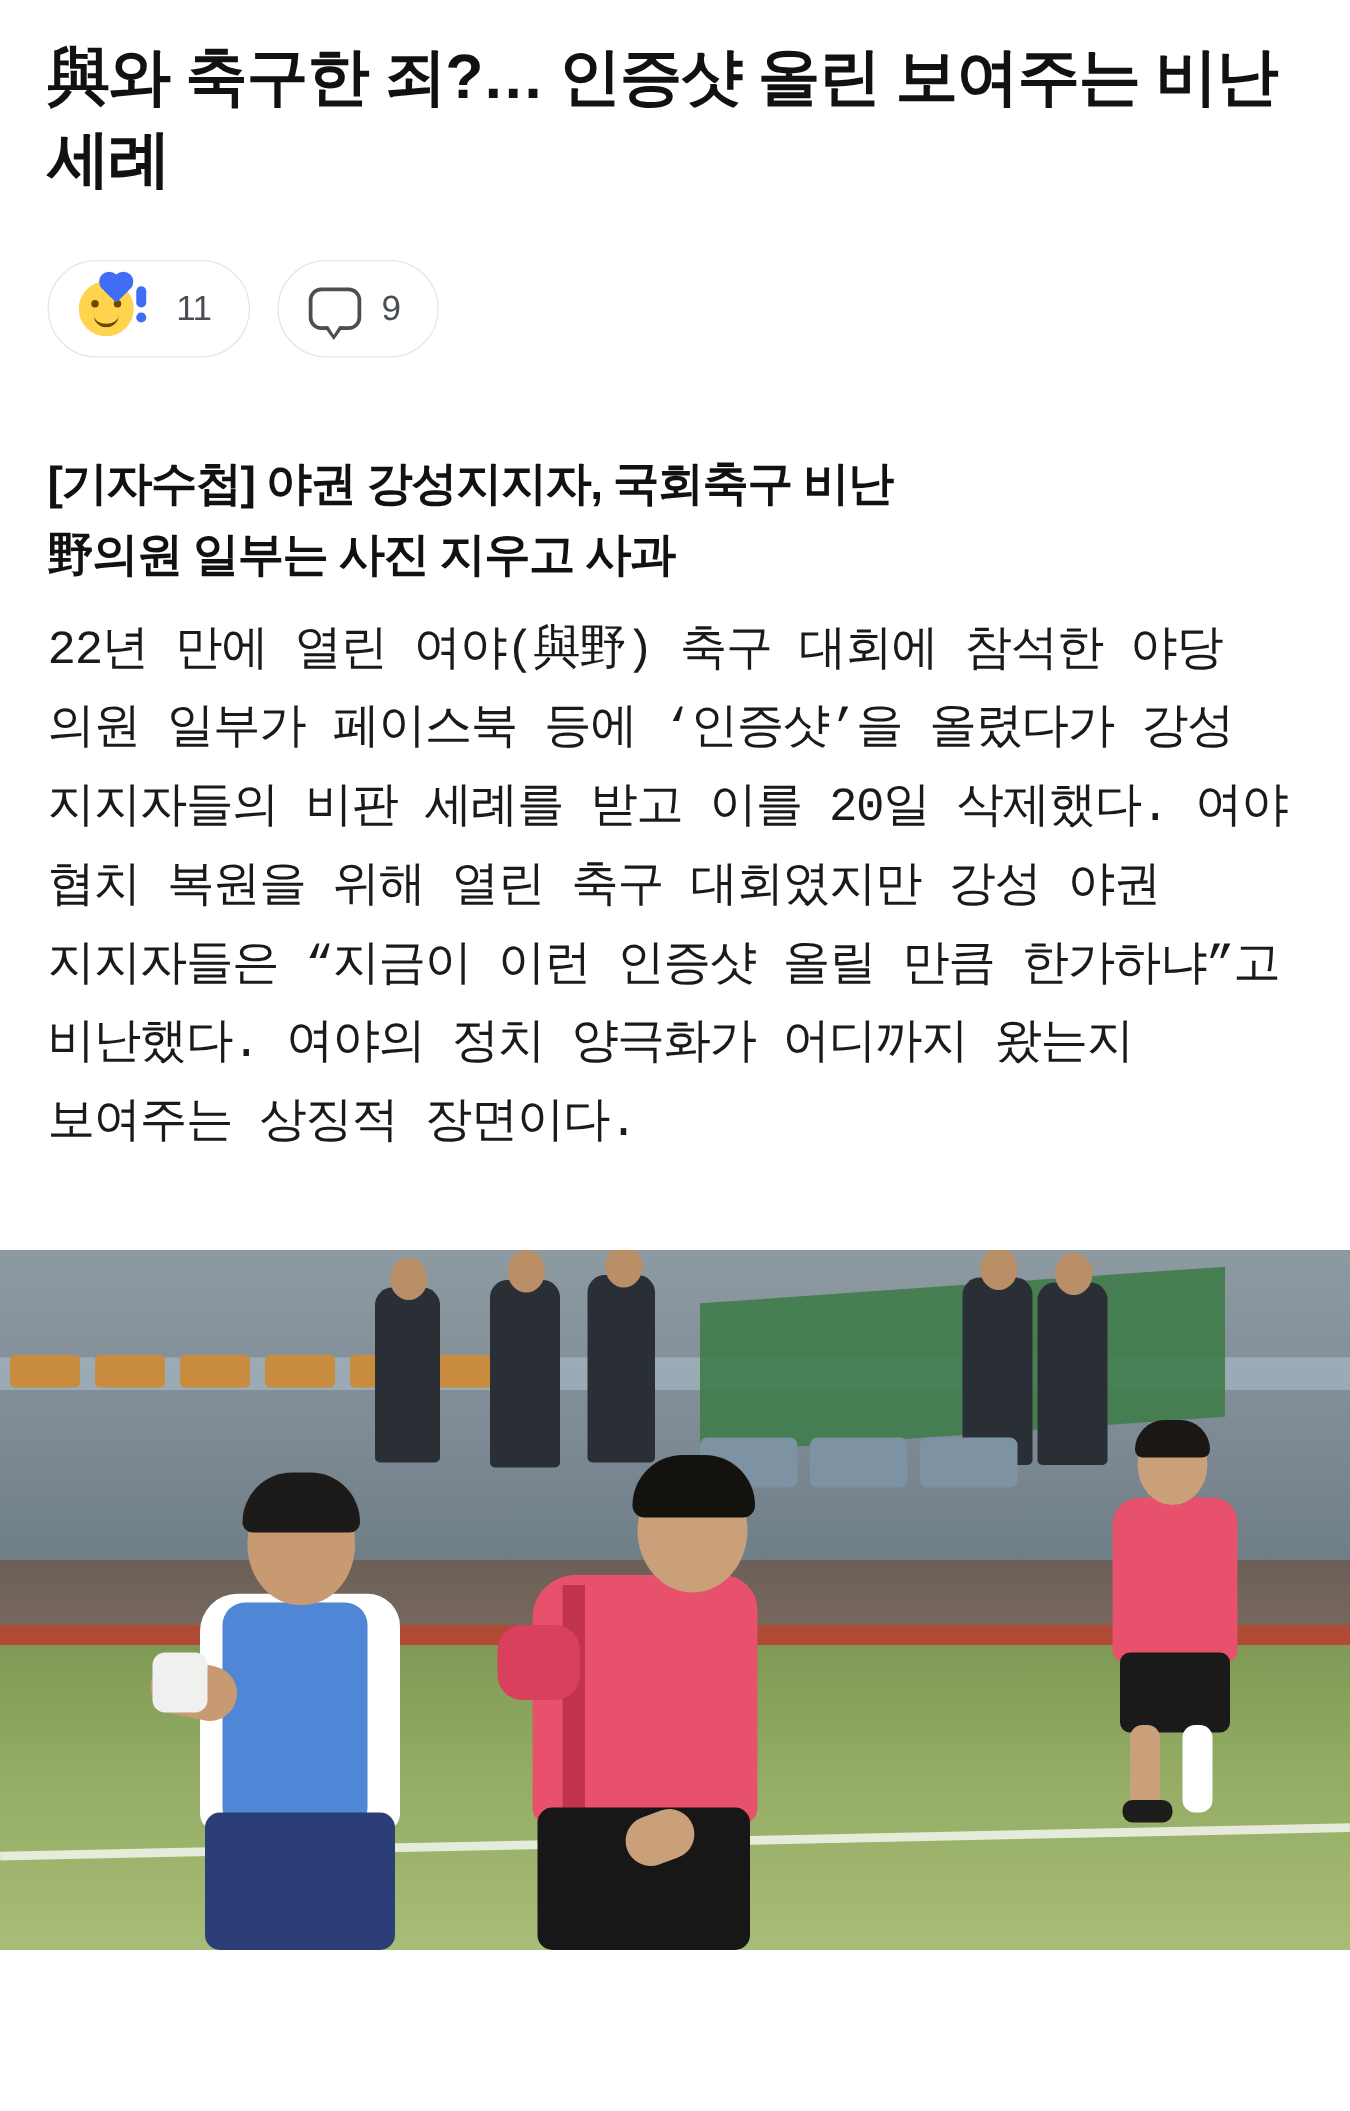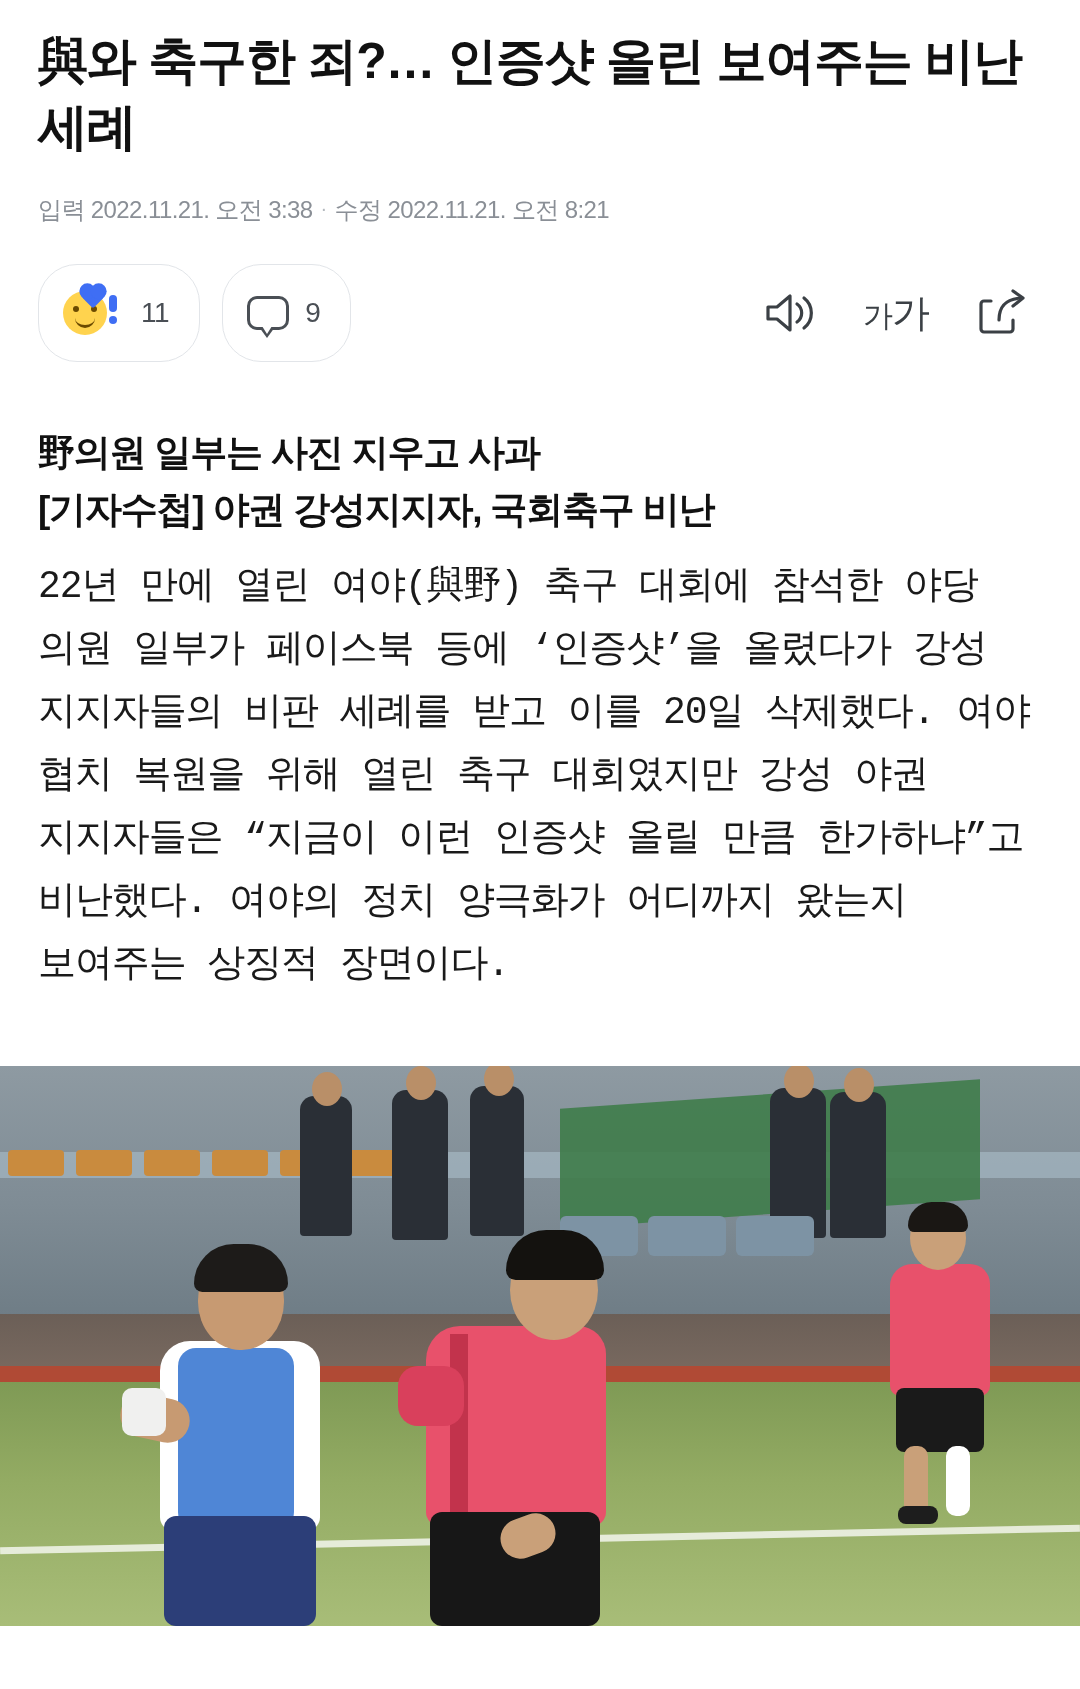--- a/index.html
+++ b/index.html
@@ -49,21 +49,21 @@
   }
 
   
   .actionbar {
     margin-top: 48px;
     height: 78px;
     display: flex;
     align-items: center;
   }
   .pill {
-    height: 98px;
+    height: 78px;
     border: 1px solid #e2e5e9;
     border-radius: 39px;
     display: flex;
     align-items: center;
     padding: 0 30px 0 24px;
     background: #ffffff;
   }
   .pill + .pill { margin-left: 22px; }
   .pill .count {
     font-size: 28px;
@@ -281,68 +281,42 @@
     border-radius: 50%;
   }
 </style>
 </head>
 <body>
 
 <div class="article">
 
   <h1 class="headline">與와 축구한 죄?… 인증샷 올린 보여주는 비난 세례</h1>
 
-  <div class="byline">
-    <span>입력 2022.11.21. 오전 3:38</span><span class="sep">·</span><span>수정 2022.11.21. 오전 8:21</span>
-  </div>
 
   <div class="actionbar">
 
     <div class="pill">
       <span class="emoji-stack">
         <span class="smiley"></span>
         <span class="heart"></span>
         <span class="bang"></span>
       </span>
       <span class="count">11</span>
     </div>
 
     <div class="pill">
       <span class="bubble"></span>
       <span class="count">9</span>
     </div>
 
-    <div class="tools">
-
-      <div class="tool">
-        <svg width="52" height="46" viewBox="0 0 52 46">
-          <path d="M4 17 h9 L26 6 v34 L13 29 H4 Z" fill="none" stroke="#3b4045" stroke-width="3.2" stroke-linejoin="round"></path>
-          <path d="M33 14 a11 11 0 0 1 0 18" fill="none" stroke="#3b4045" stroke-width="3.2" stroke-linecap="round"></path>
-          <path d="M40 8 a19 19 0 0 1 0 30" fill="none" stroke="#3b4045" stroke-width="3.2" stroke-linecap="round"></path>
-        </svg>
-      </div>
-
-      <div class="tool">
-        <span class="fontsize"><span class="small">가</span><span class="big">가</span></span>
-      </div>
-
-      <div class="tool">
-        <svg width="50" height="48" viewBox="0 0 50 48">
-          <path d="M14 12 H7 a3 3 0 0 0 -3 3 v25 a3 3 0 0 0 3 3 h26 a3 3 0 0 0 3 -3 v-9" fill="none" stroke="#3b4045" stroke-width="3.2" stroke-linecap="round" stroke-linejoin="round"></path>
-          <path d="M22 31 C22 16 30 10 44 9" fill="none" stroke="#3b4045" stroke-width="3.2" stroke-linecap="round"></path>
-          <path d="M36 2 L46 9 L36 17" fill="none" stroke="#3b4045" stroke-width="3.2" stroke-linecap="round" stroke-linejoin="round"></path>
-        </svg>
-      </div>
-
-    </div>
   </div>
 
   <div class="subheads">
+    <div class="subhead">[기자수첩] 야권 강성지지자, 국회축구 비난</div>
     <div class="subhead">野의원 일부는 사진 지우고 사과</div>
-    <div class="subhead">[기자수첩] 야권 강성지지자, 국회축구 비난</div>
   </div>
 
   <p class="bodytext">22년 만에 열린 여야(與野) 축구 대회에 참석한 야당 의원 일부가 페이스북 등에 ‘인증샷’을 올렸다가 강성 지지자들의 비판 세례를 받고 이를 20일 삭제했다. 여야 협치 복원을 위해 열린 축구 대회였지만 강성 야권 지지자들은 “지금이 이런 인증샷 올릴 만큼 한가하냐”고 비난했다. 여야의 정치 양극화가 어디까지 왔는지 보여주는 상징적 장면이다.</p>
 
 </div>
 
 <div class="photo">
   <div class="ph-stand"></div>
 
   <div class="ph-seatrow" style="top:86px;"></div>

